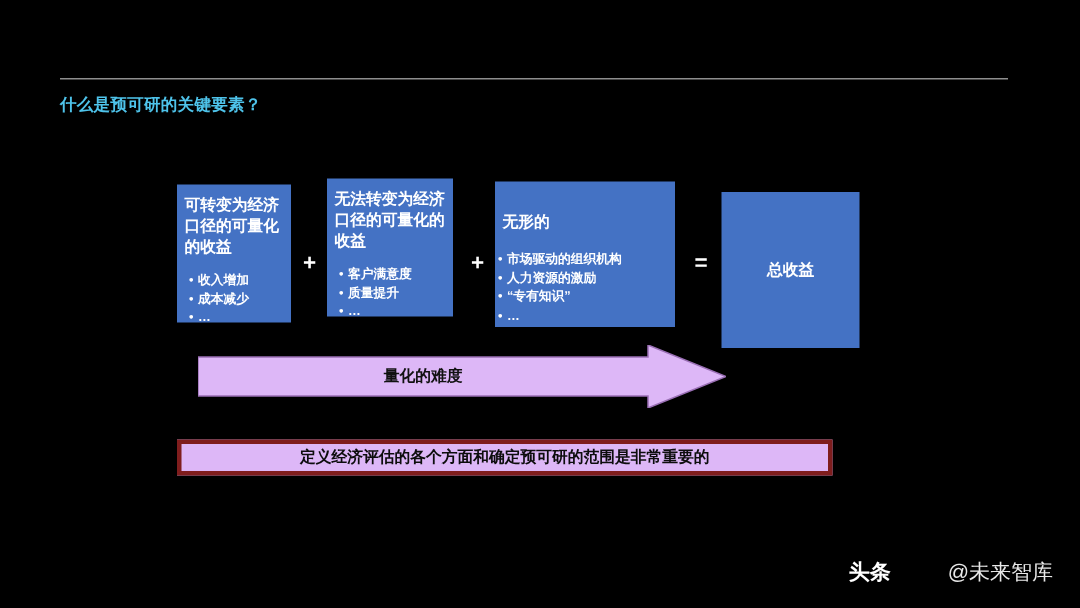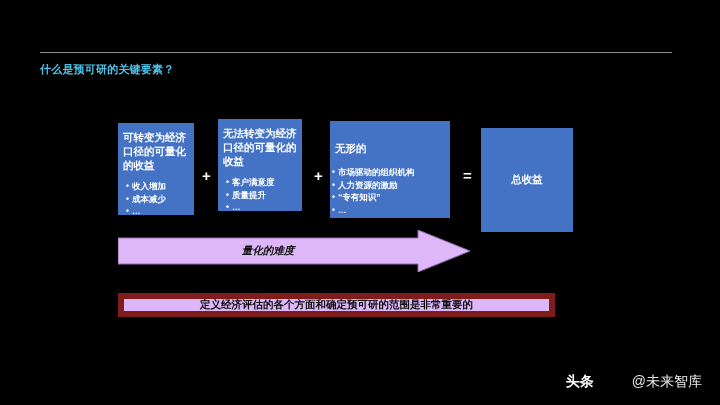--- a/index.html
+++ b/index.html
@@ -99,42 +99,42 @@
     font-weight: bold;
     line-height: 1;
   }
   #op-plus1 { left: 202px; top: 168px; }
   #op-plus2 { left: 314px; top: 168px; }
   #op-equals { left: 463px; top: 168px; font-size: 15px; }
 
   
   #arrow-wrap {
     position: absolute;
-    left: 118px; top: 230px;
-    width: 352px; height: 42px; font-style: italic;
+    left: 132px; top: 230px;
+    width: 352px; height: 42px;
   }
   #arrow-wrap svg { display: block; }
   #arrow-label {
     position: absolute;
     left: 0; top: 0;
     width: 300px; height: 42px;
     display: flex; align-items: center; justify-content: center;
     color: #111111;
     font-size: 10.5px;
     font-weight: bold;
     pointer-events: none;
   }
 
   
   #banner {
     position: absolute;
     left: 118px; top: 293px;
     width: 437px; height: 24px;
     background: #ddb7f7;
-    border: 6px solid #7f1d1d;
+    border: 3px solid #7f1d1d;
     display: flex;
     align-items: center;
     justify-content: center;
   }
   #banner-text {
     color: #0d0d0d;
     font-size: 10.5px;
     font-weight: bold;
     white-space: nowrap;
   }

